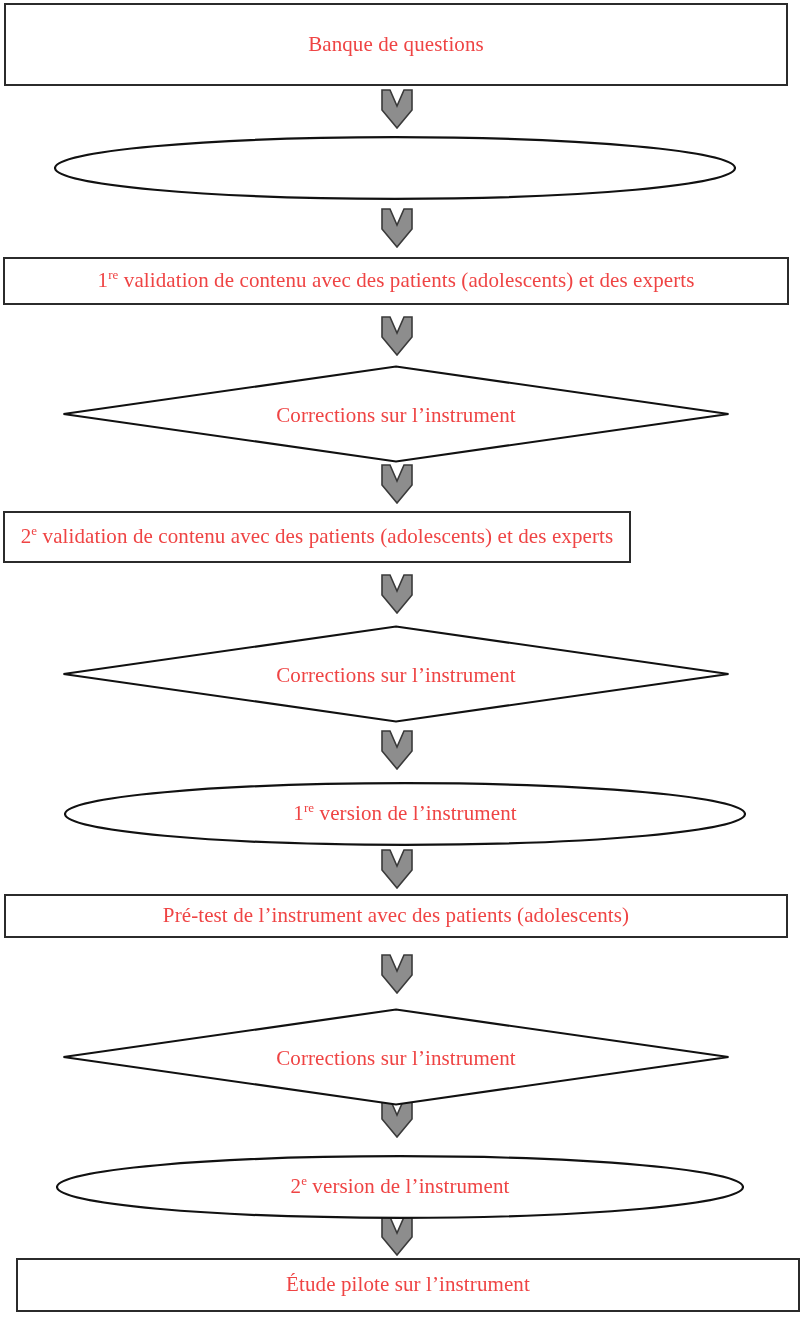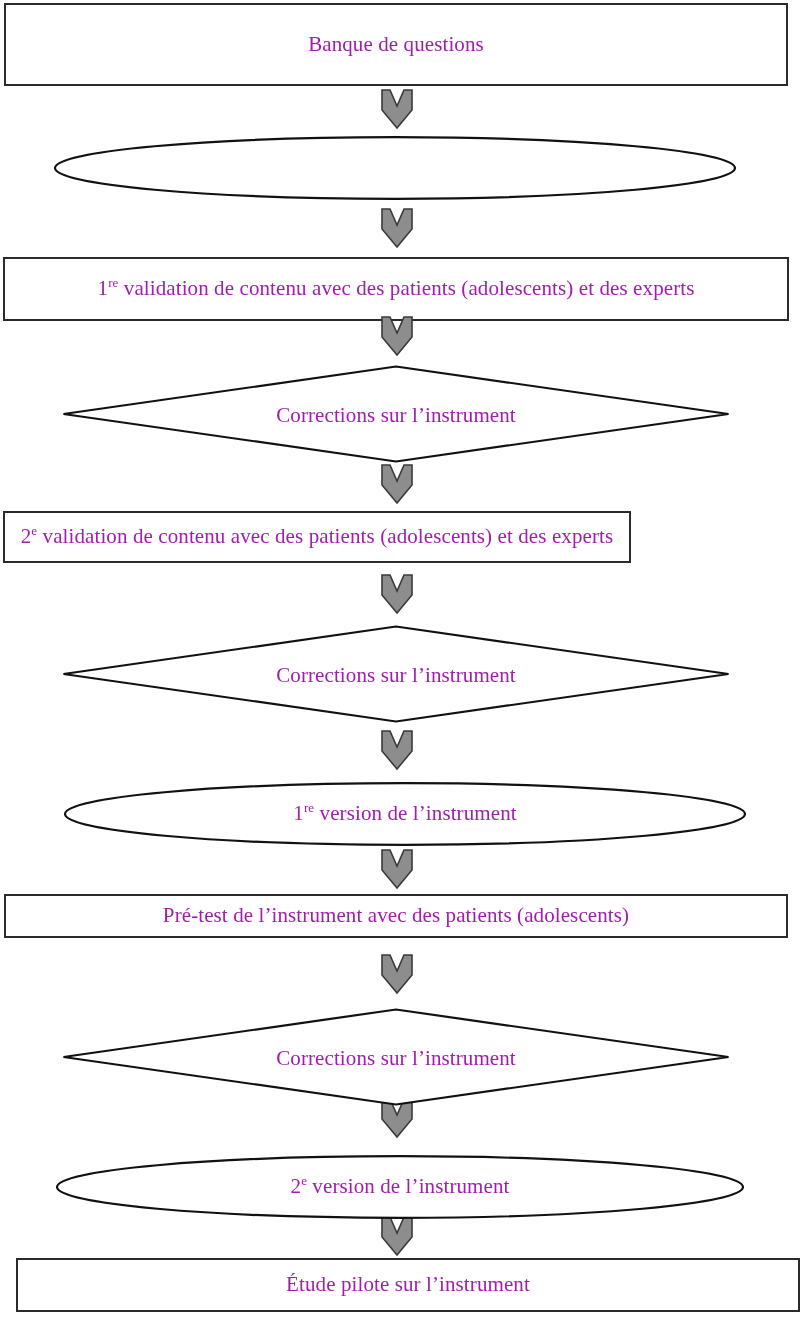--- a/index.html
+++ b/index.html
@@ -27,21 +27,21 @@
     justify-content: center;
     text-align: center;
   }
   .node .label {
     position: relative;
     z-index: 2;
     font-size: 21px;
     line-height: 1.1;
     letter-spacing: 0.1px;
     white-space: nowrap;
-    color: #a21caf;
+    color: #ef4444;
   }
   .node .label sup {
     font-size: 0.62em;
     vertical-align: super;
     line-height: 0;
   }
 
   
   .rect {
     border: 2.5px solid #2b2b2b;
@@ -105,21 +105,21 @@
       <ellipse cx="341" cy="32" rx="340" ry="30.8"></ellipse>
     </svg>
   </div>
 
   <div class="arrow" style="left:380px; top:207px; width:34px; height:42px;">
     <svg viewBox="0 0 34 42" width="34" height="42">
       <polygon points="2,2 10,2 17,18 24,2 32,2 32,22 17,40 2,22"></polygon>
     </svg>
   </div>
 
-  <div class="node rect" style="left:3px; top:257px; width:786px; height:64px;">
+  <div class="node rect" style="left:3px; top:257px; width:786px; height:48px;">
     <span class="label"><span>1</span><sup>re</sup><span> validation de contenu avec des patients (adolescents) et des experts</span></span>
   </div>
 
   <div class="arrow" style="left:380px; top:315px; width:34px; height:42px;">
     <svg viewBox="0 0 34 42" width="34" height="42">
       <polygon points="2,2 10,2 17,18 24,2 32,2 32,22 17,40 2,22"></polygon>
     </svg>
   </div>
 
   <div class="node" style="left:62px; top:365px; width:668px; height:98px;">

